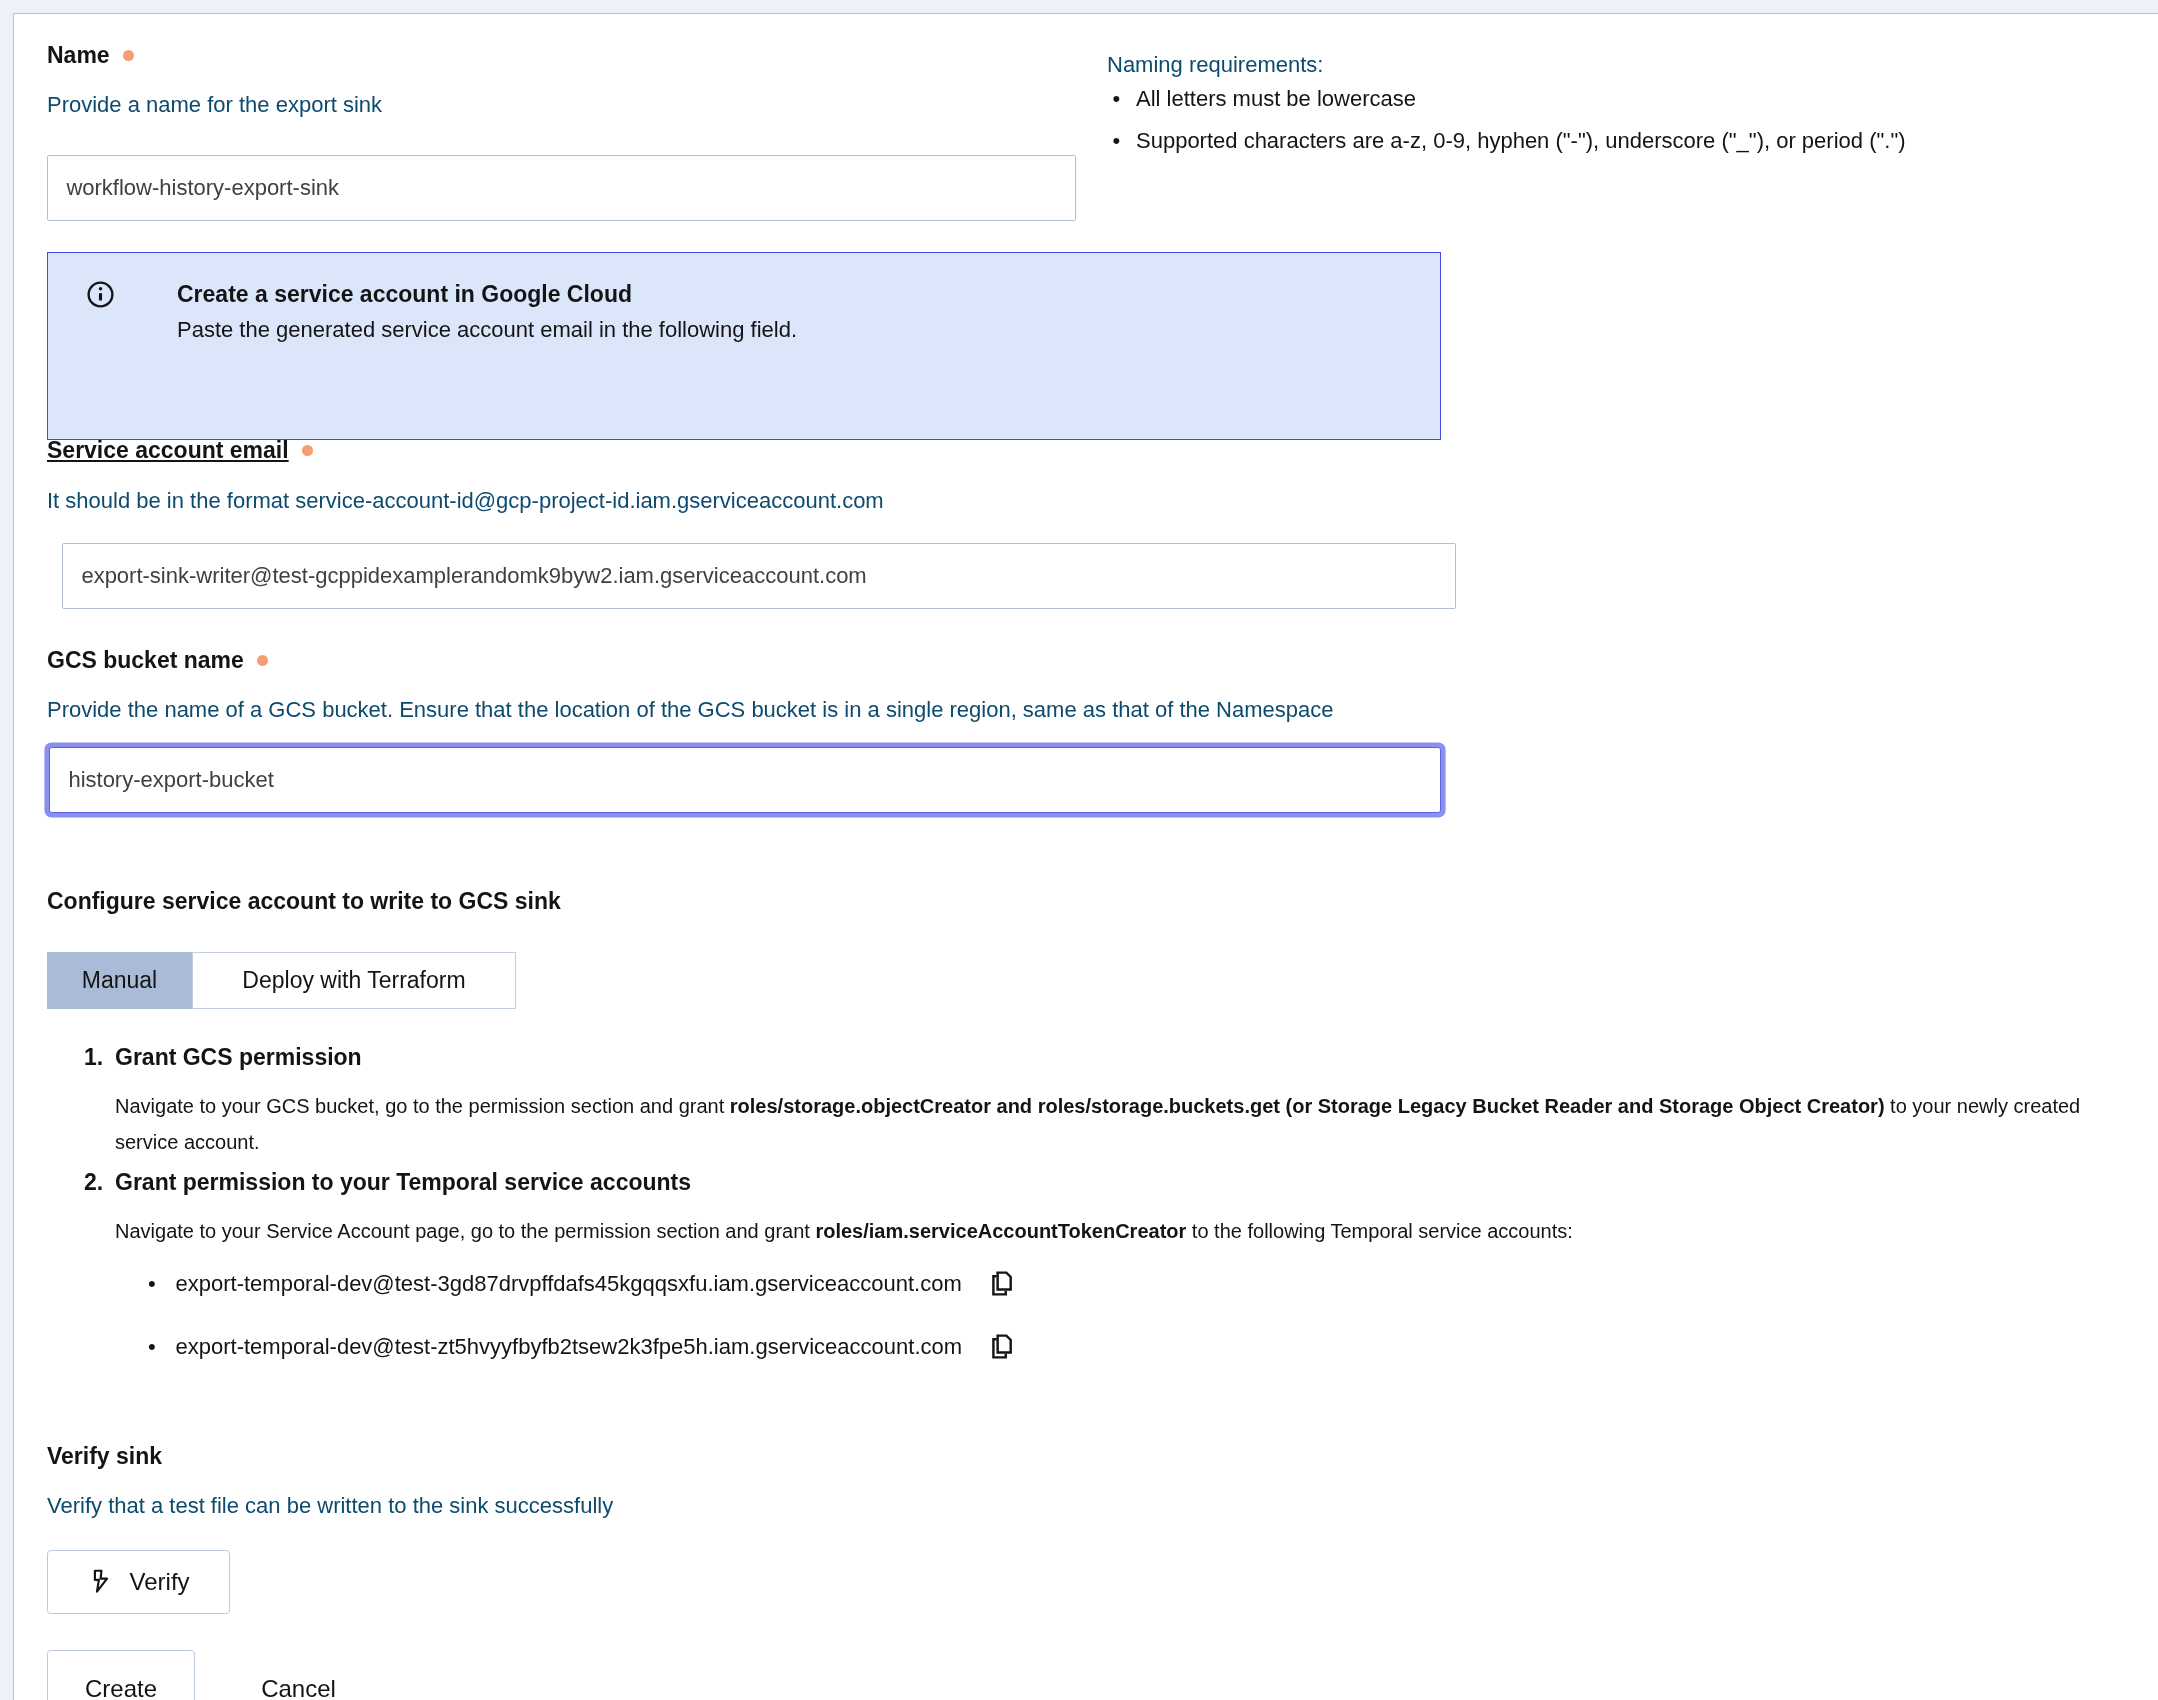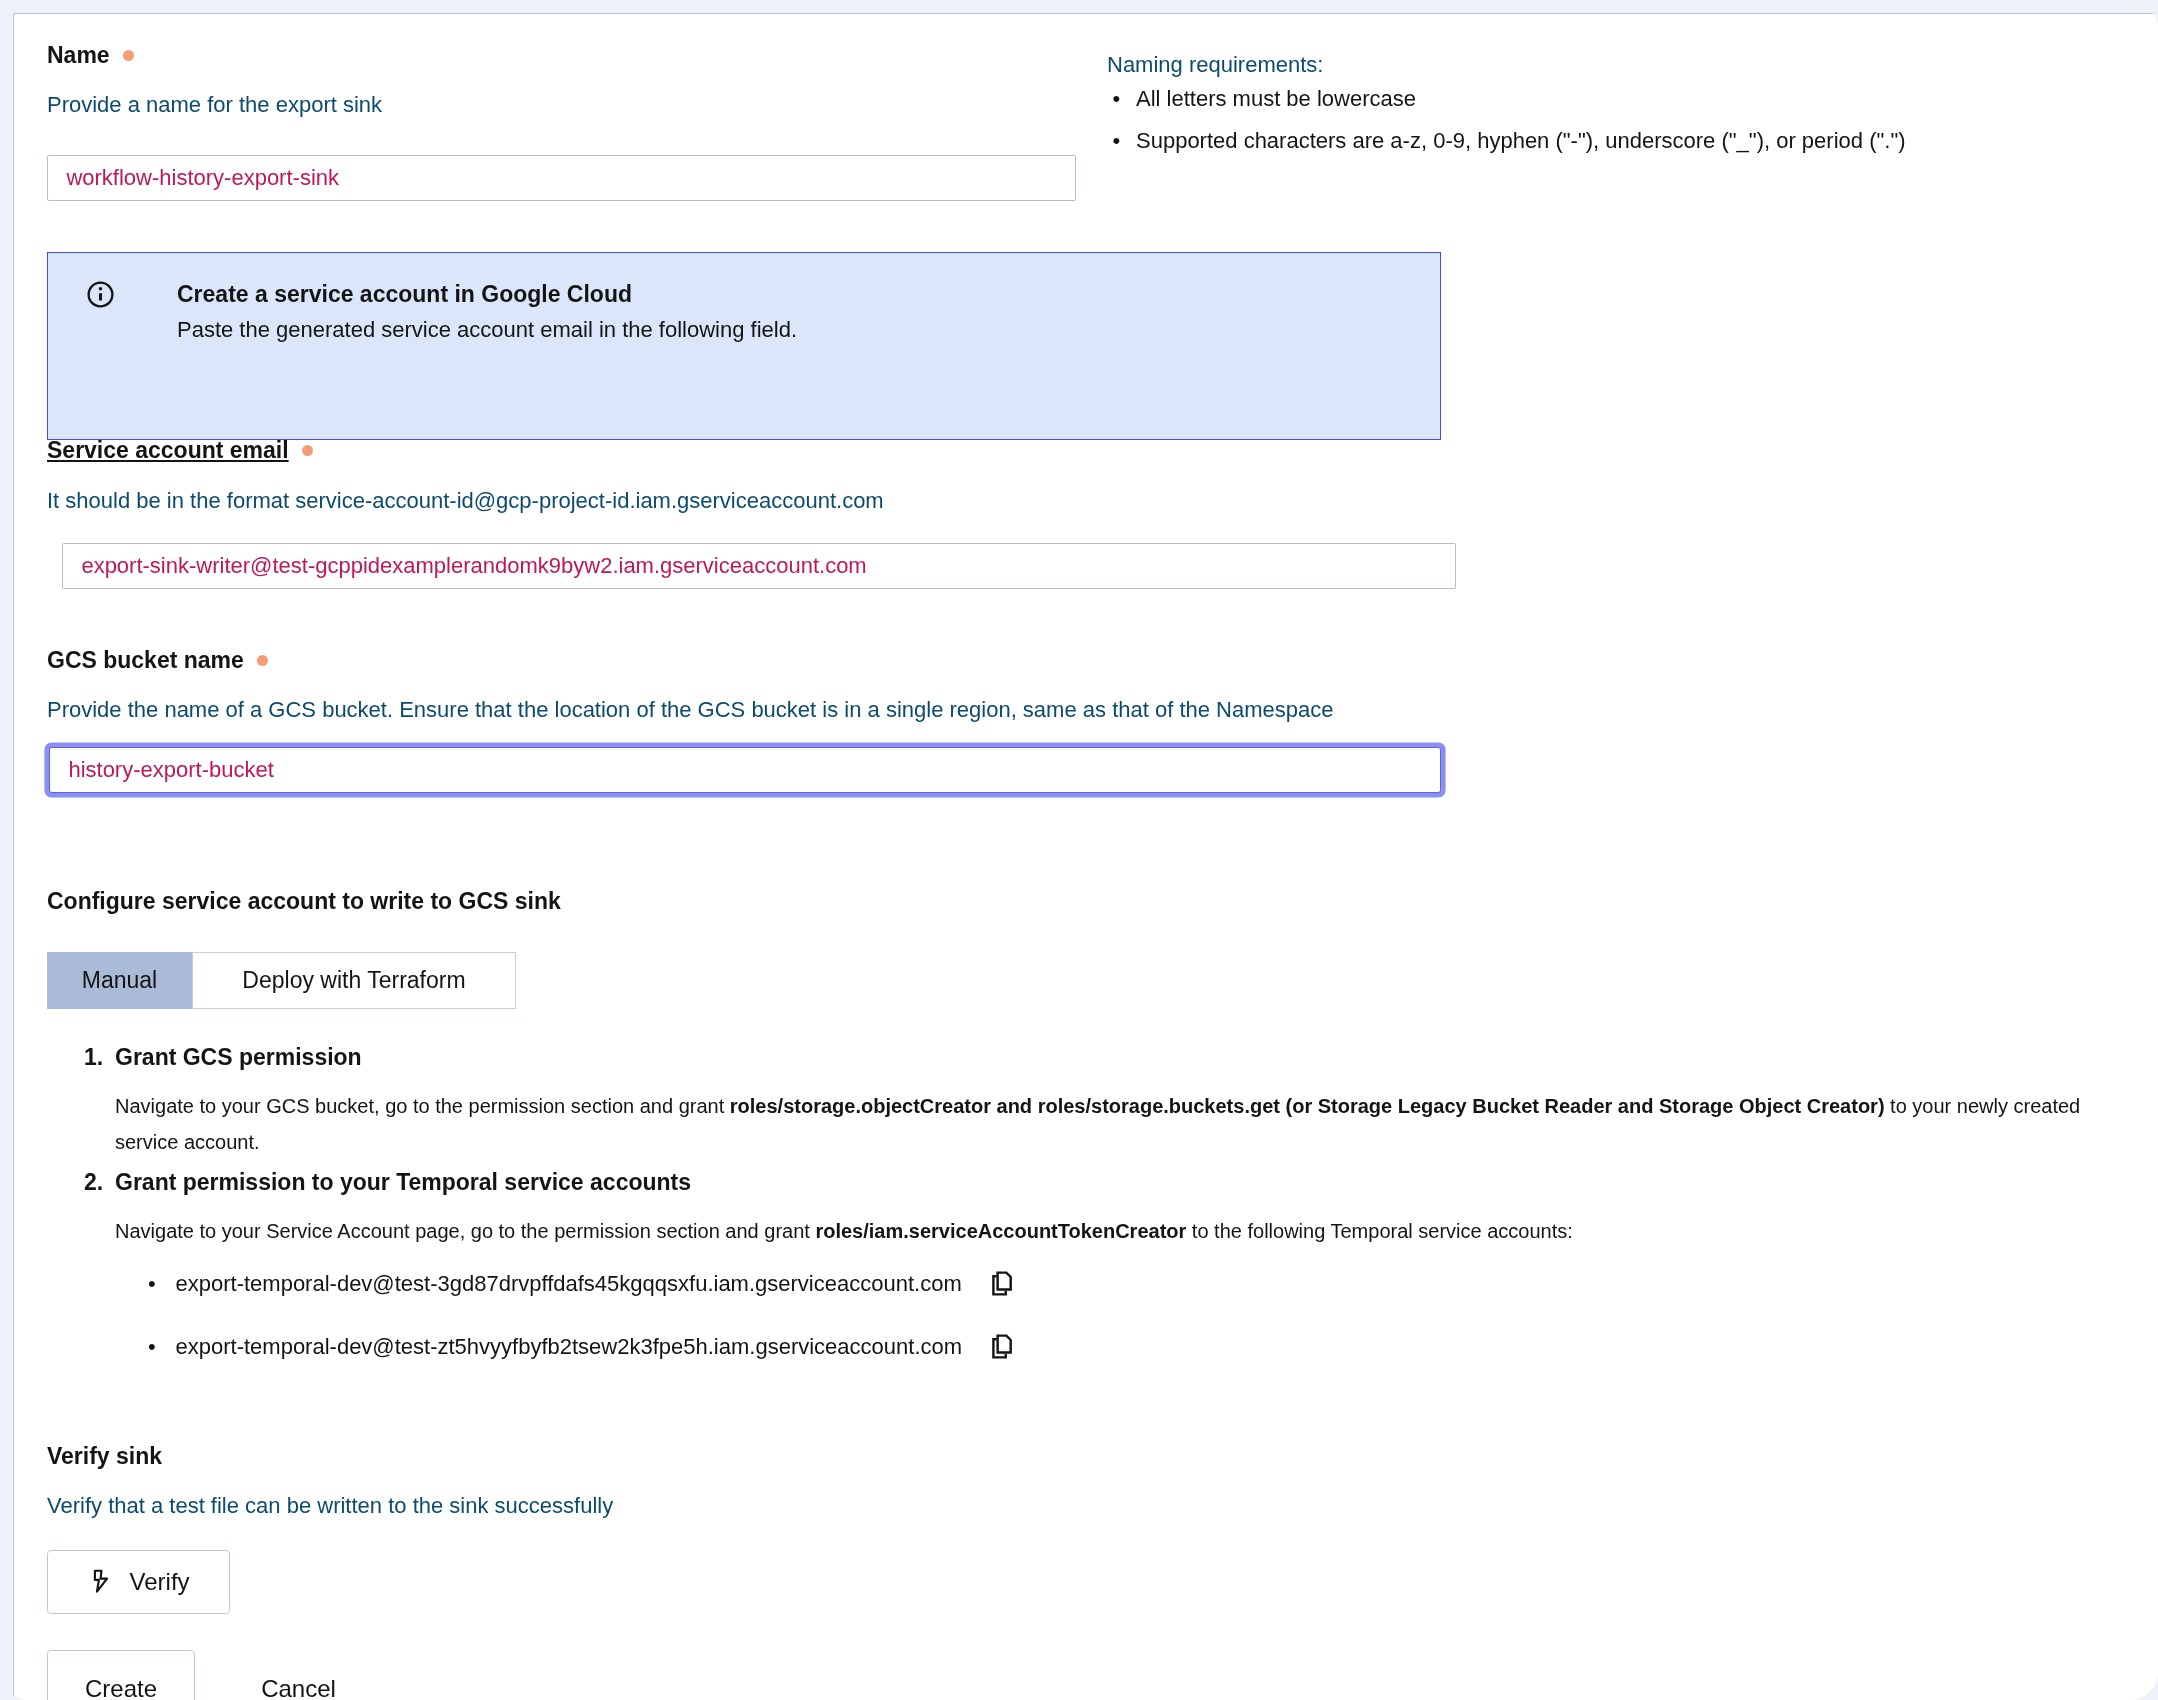--- a/index.html
+++ b/index.html
@@ -3,36 +3,36 @@
 <meta charset="utf-8">
 <style>
   * { box-sizing: border-box; margin: 0; padding: 0; }
   html,body { width:2159px; height:1701px; }
   body {
     font-family: "Liberation Sans", "DejaVu Sans", sans-serif;
     background:#eef1f7;
     color:#141414;
     overflow:hidden;
   }
-  #stage { position:relative; width:2159px; height:1701px; overflow:hidden;border-radius:32px; }
+  #stage { position:relative; width:2159px; height:1701px; overflow:hidden; }
   #panel {
     position:absolute; left:13px; top:13px; right:-5.5px; bottom:-9.2px;
     background:#ffffff; border:1.8px solid #b6c3d8;
   }
   .abs { position:absolute; }
   .label { font-size:23px; font-weight:700; color:#141414; white-space:nowrap; }
   .desc  { font-size:22px; font-weight:400; color:#0c4a6e; white-space:nowrap;margin-top:10px; }
   .req-dot {
     display:inline-block; width:11px; height:11px; border-radius:50%;
     background:#f59d74; margin-left:13px; vertical-align:1.8px;
   }
   .text-input {
-    position:absolute; height:46px; border:1.8px solid #b3c0d3; background:#fff;
+    position:absolute; height:66px; border:1.8px solid #b3c0d3; background:#fff;
     font-family:"Liberation Sans","DejaVu Sans",sans-serif;
-    font-size:22px; color:#be185d; padding:0 18.4px; border-radius:1.8px; outline:none;
+    font-size:22px; color:#404040; padding:0 18.4px; border-radius:1.8px; outline:none;
   }
   .text-input.focused {
     border:1.8px solid #5e64e0;
     box-shadow:0 0 0 4.6px #8b90f0;
     border-radius:2.8px;
   }
   #infobox {
     position:absolute; left:46px; top:251px; width:1394px; height:188px;
     background:#dce6fb; border:1.8px solid #444ce7;
   }

